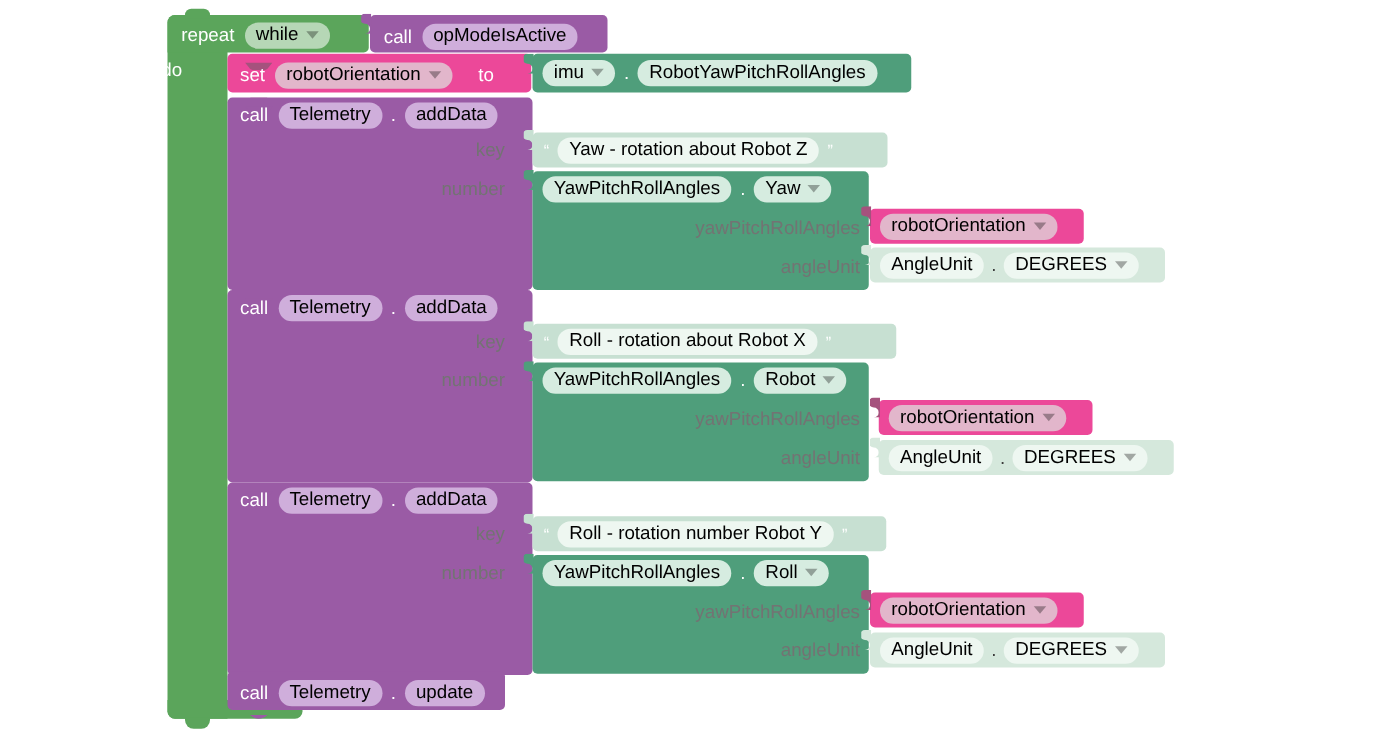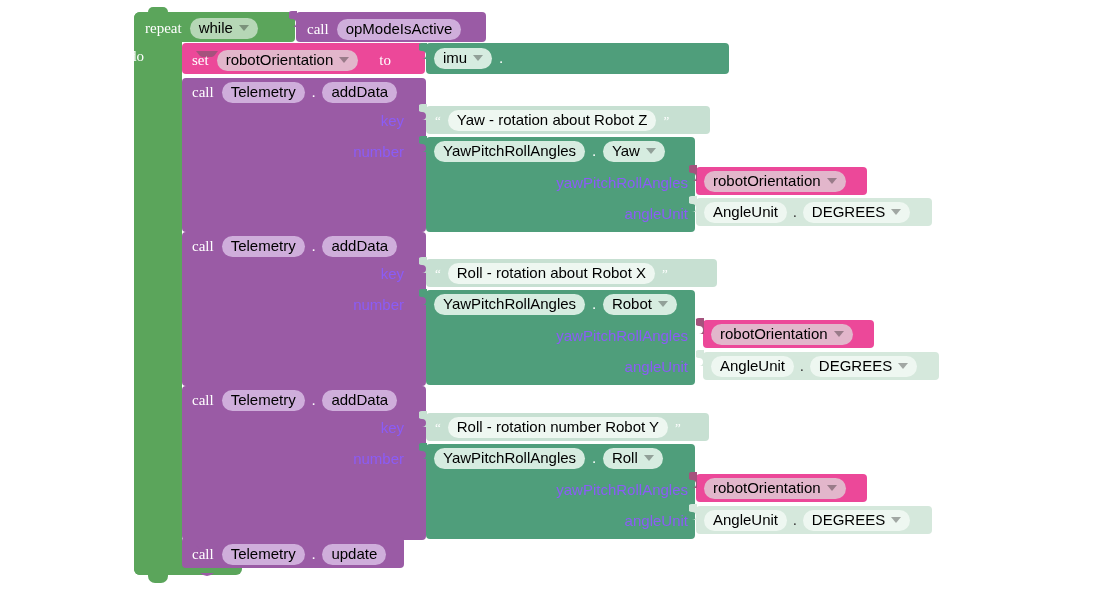--- a/index.html
+++ b/index.html
@@ -5,21 +5,21 @@
   html,body{margin:0;padding:0;background:#ffffff;}
   body{
     width:1109px;height:599px;position:relative;overflow:hidden;
     font-family:"Liberation Sans", sans-serif;
     -webkit-font-smoothing:antialiased;
   }
   .canvas{position:absolute;left:0;top:0;width:1109px;height:599px;}
 
   
   .blk{position:absolute;box-sizing:border-box;}
-  .lbl{font-size:15px;line-height:1;white-space:nowrap;font-family:Liberation Serif, serif;}
+  .lbl{font-size:15px;line-height:1;white-space:nowrap;}
   .lbl-w{color:#ffffff;}
   .lbl-d{color:#000000;}
 
   
   .field{
     display:inline-flex;align-items:center;justify-content:center;
     border-radius:11px;padding:1px 9px 3px 9px;height:21px;
     font-size:15px;color:#000;white-space:nowrap;box-sizing:border-box;
   }
   .field .caret{
@@ -48,21 +48,21 @@
   
   .plug{
     position:absolute;left:-8px;top:50%;margin-top:-8px;
     width:9px;height:16px;
   }
   .plug svg{display:block;}
 
   
   .tabtop{position:absolute;top:0;left:14px;width:22px;height:5px;}
 
-  .right-lbl{position:absolute;color:#8b5cf6;font-size:15px;text-align:right;}
+  .right-lbl{position:absolute;color:#737373;font-size:15px;text-align:right;}
 </style>
 </head>
 <body>
 
 <div class="canvas">
 
   <div class="blk c-green" style="left:134px;top:12px;width:48px;height:563px;border-radius:6px 0 0 6px;"></div>
 
   <div class="blk c-green" style="left:134px;top:12px;width:161px;height:30px;border-radius:6px 4px 4px 0;"></div>
 
@@ -124,20 +124,23 @@
       <svg width="8" height="16" viewBox="0 0 8 16">
           <path d="M8 0 H3 a4 4 0 0 0 0 8 a4 4 0 0 1 0 8 H8 Z" fill="#4f9e7b"></path>
         </svg>
     </div>
     <div class="row" style="left:8px;top:5px;">
       <span class="field f-teal">
         <span>imu</span>
         <i class="caret"></i>
       </span>
       <span class="lbl lbl-w" style="margin:0 7px;">.</span>
+      <span class="field f-teal">
+        <span>RobotYawPitchRollAngles</span>
+      </span>
     </div>
   </div>
 
   <div class="blk c-purple" style="left:182px;top:78px;width:244px;height:154px;border-radius:4px;">
     <div class="tabtop">
       <svg width="22" height="6" viewBox="0 0 22 6">
           <path d="M0 0 H22 L18 5 Q11 9 4 5 Z" fill="#9a5ba5"></path>
         </svg>
     </div>
   </div>

